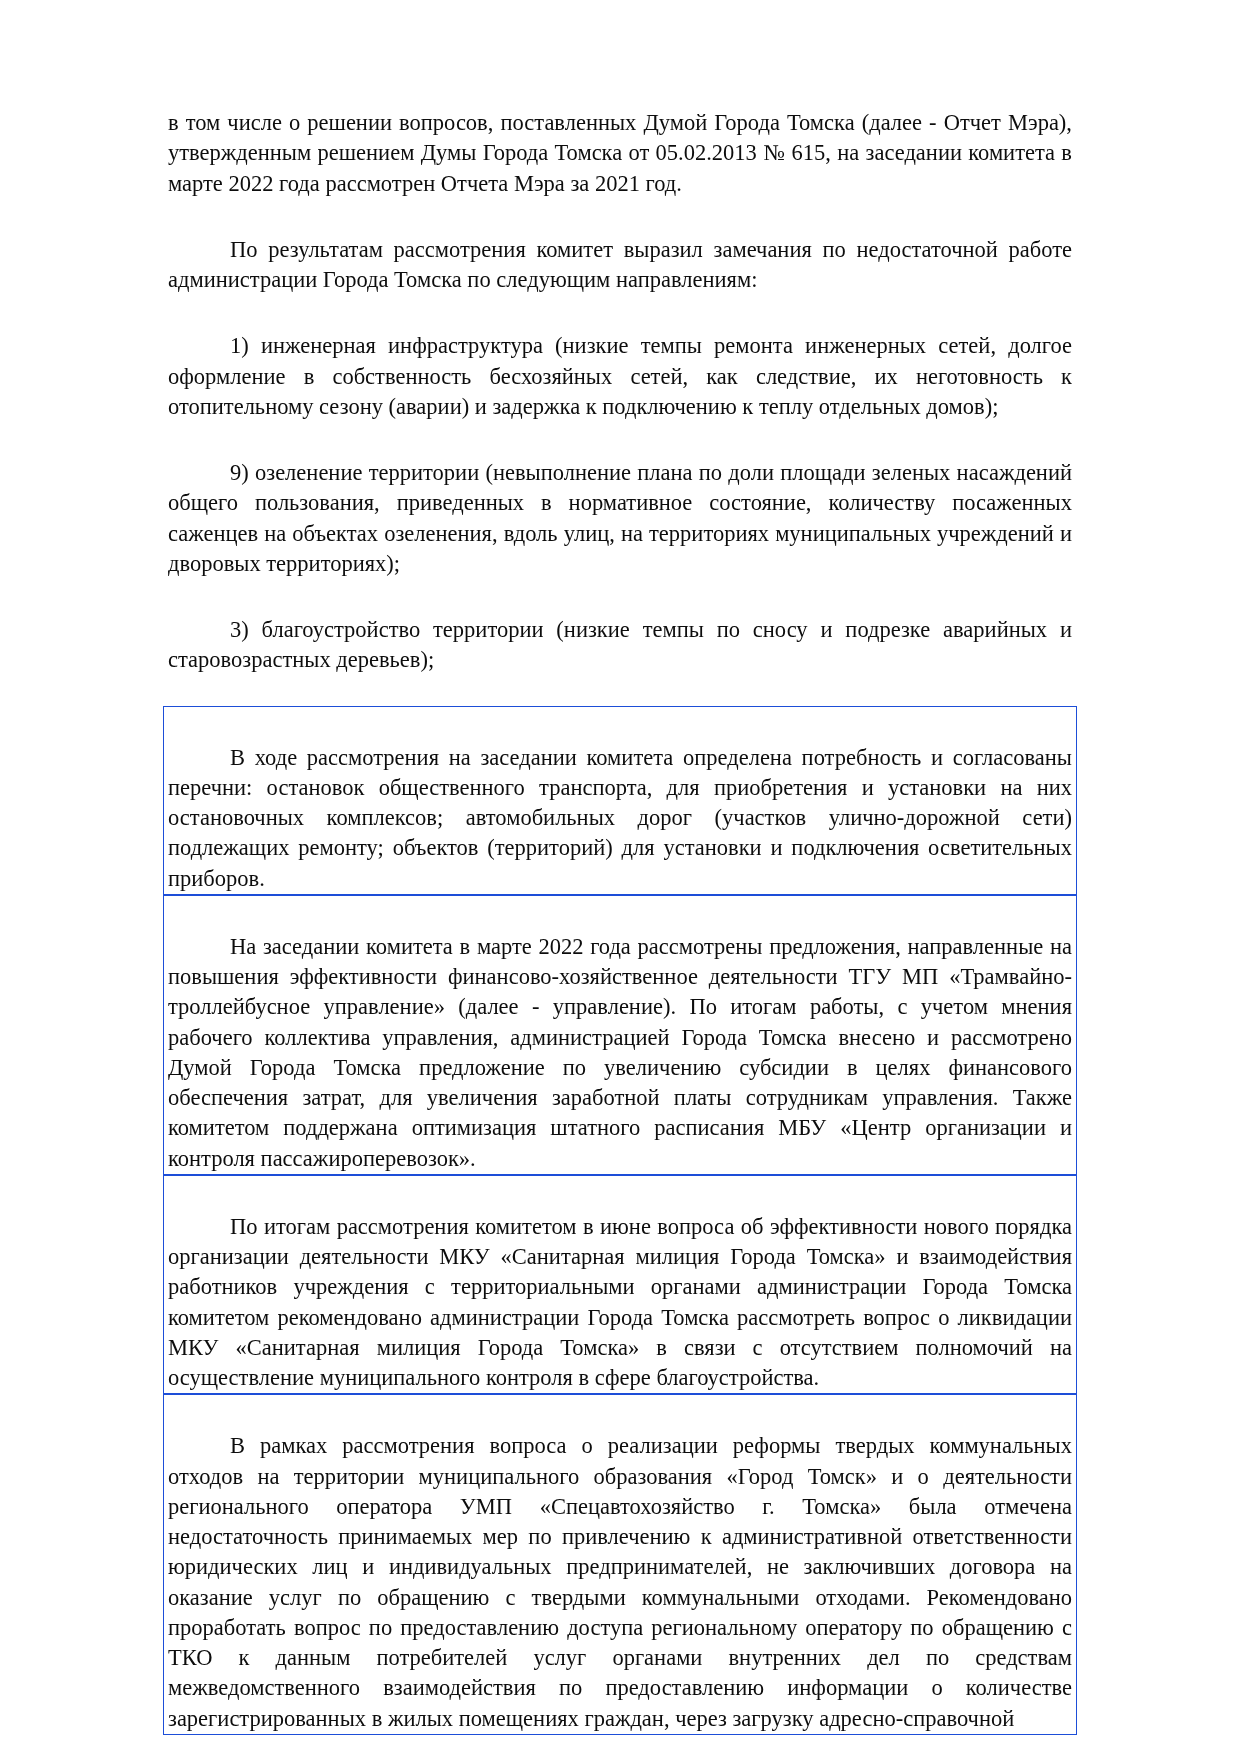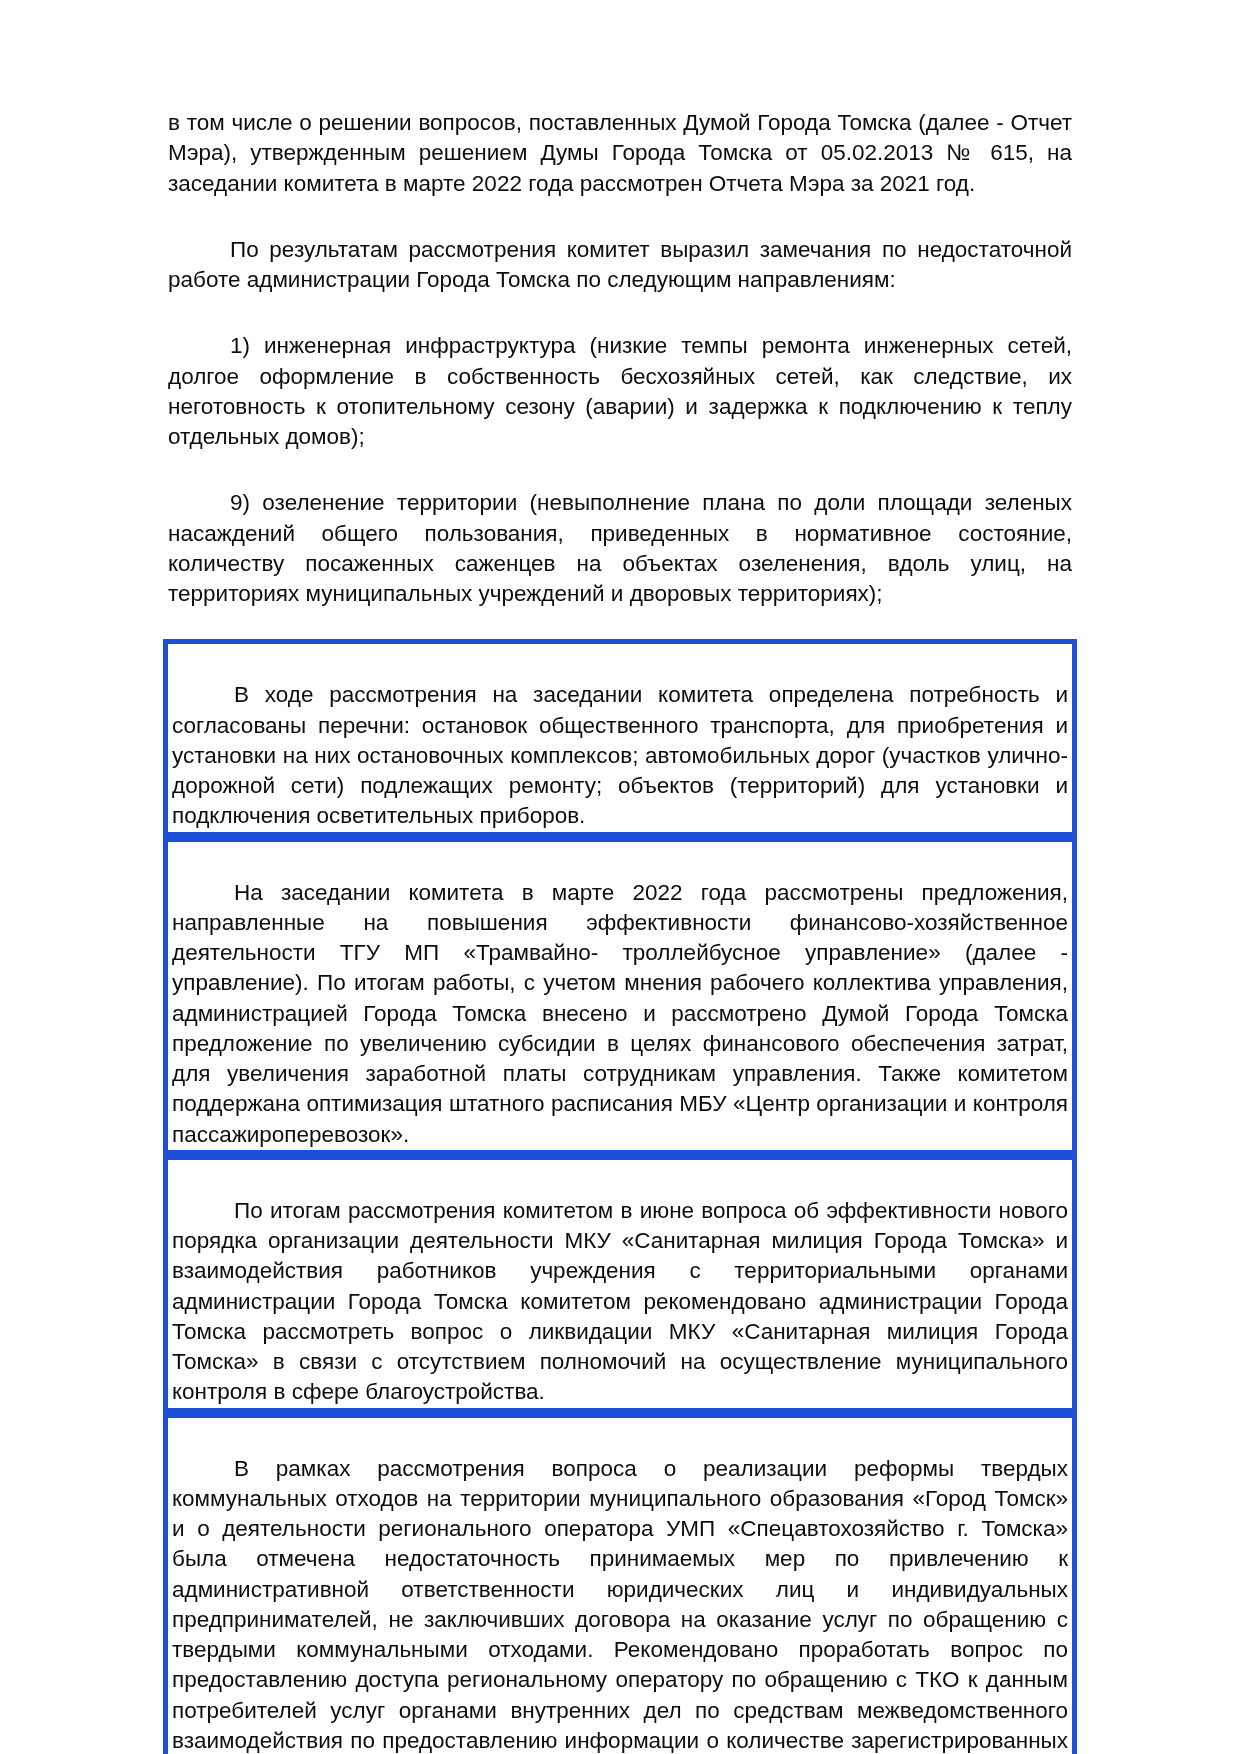--- a/index.html
+++ b/index.html
@@ -7,21 +7,21 @@
     padding: 0;
     background: #ffffff;
   }
   .page {
     width: 1240px;
     height: 1754px;
     background: #ffffff;
     position: relative;
     box-sizing: border-box;
     padding: 108px 168px 60px 168px;
-    font-family: Liberation Sans, sans-serif;
+    font-family: Liberation Serif, serif;
     color: #0d0d0d;
   }
   .doc-body {
     font-size: 22.5px;
     line-height: 1.345;
     text-align: justify;
     text-justify: inter-word;
   }
   p.para {
     margin: 0;
@@ -31,21 +31,21 @@
   }
   p.indent {
     text-indent: 62px;
     margin-top: 36px;
   }
   .group {
     position: relative;
     margin-top: 0;
   }
   .group-boxed {
-    border: 5px solid #1d4ed8;
+    border: 1px solid #1d4ed8;
     padding: 0 4px;
     margin-left: -5px;
     margin-right: -5px;
   }
   .gap-before {
     margin-top: 30px;
   }
 </style>
 </head>
 <body>
@@ -54,20 +54,21 @@
   <div class="doc-body">
 
     <p class="para">в том числе о решении вопросов, поставленных Думой Города Томска (далее - Отчет Мэра), утвержденным решением Думы Города Томска от 05.02.2013 № 615, на заседании комитета в марте 2022 года рассмотрен Отчета Мэра за 2021 год.</p>
 
     <p class="para indent">По результатам рассмотрения комитет выразил замечания по недостаточной работе администрации Города Томска по следующим направлениям:</p>
 
     <p class="para indent">1) инженерная инфраструктура (низкие темпы ремонта инженерных сетей, долгое оформление в собственность бесхозяйных сетей, как следствие, их неготовность к отопительному сезону (аварии) и задержка к подключению к теплу отдельных домов);</p>
 
     <p class="para indent">9) озеленение территории (невыполнение плана по доли площади зеленых насаждений общего пользования, приведенных в нормативное состояние, количеству посаженных саженцев на объектах озеленения, вдоль улиц, на территориях муниципальных учреждений и дворовых территориях);</p>
 
+    <p class="para indent">3) благоустройство территории (низкие темпы по сносу и подрезке аварийных и старовозрастных деревьев);</p>
 
 
     <div class="group group-boxed gap-before">
       <p class="para indent">В ходе рассмотрения на заседании комитета определена потребность и согласованы перечни: остановок общественного транспорта, для приобретения и установки на них остановочных комплексов; автомобильных дорог (участков улично-дорожной сети) подлежащих ремонту; объектов (территорий) для установки и подключения осветительных приборов.</p>
     </div>
 
     <div class="group group-boxed">
       <p class="para indent">На заседании комитета в марте 2022 года рассмотрены предложения, направленные на повышения эффективности финансово-хозяйственное деятельности ТГУ МП «Трамвайно- троллейбусное управление» (далее - управление). По итогам работы, с учетом мнения рабочего коллектива управления, администрацией Города Томска внесено и рассмотрено Думой Города Томска предложение по увеличению субсидии в целях финансового обеспечения затрат, для увеличения заработной платы сотрудникам управления. Также комитетом поддержана оптимизация штатного расписания МБУ «Центр организации и контроля пассажироперевозок».</p>
     </div>
 

